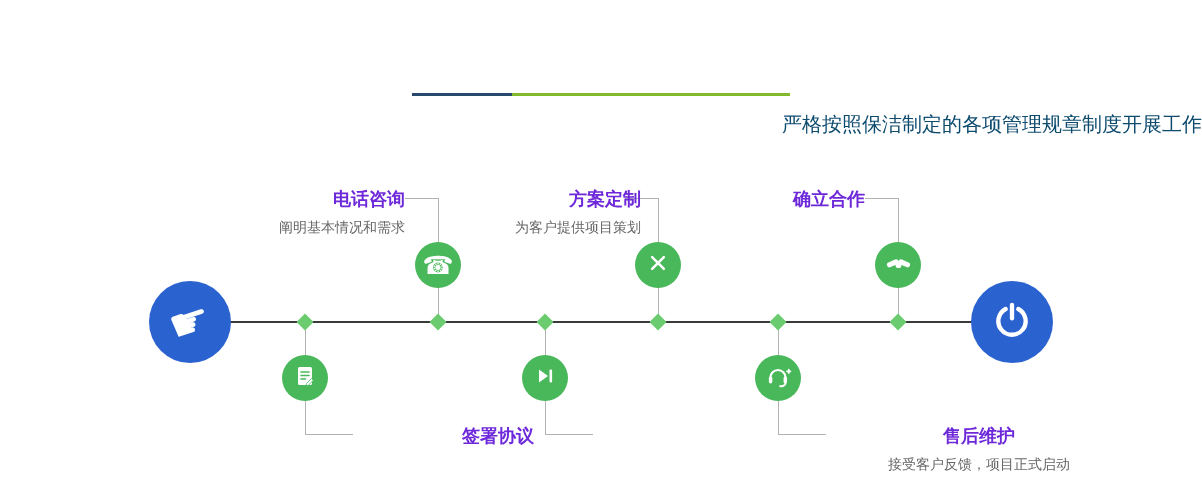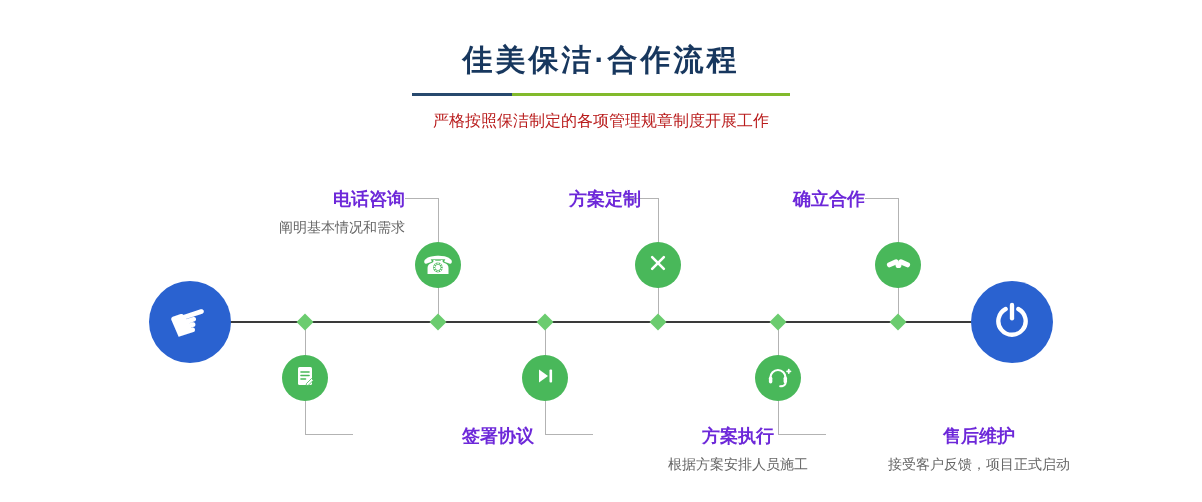--- a/index.html
+++ b/index.html
@@ -6,22 +6,22 @@
   body{font-family:"Liberation Sans","DejaVu Sans",sans-serif;}
   .stage{position:relative;width:1202px;height:502px;background:#ffffff;overflow:hidden;}
 
   
   .title{position:absolute;top:40px;left:0;width:100%;text-align:center;
          font-size:30px;font-weight:bold;color:#17375e;letter-spacing:3px;margin:0;}
   .divider{position:absolute;top:93px;left:50%;transform:translateX(-50%);
            width:378px;height:3px;display:flex;}
   .d-blue{width:100px;height:3px;background:#27496e;}
   .d-green{flex:1;height:3px;background:#82ba2c;}
-  .subtitle{position:absolute;top:111px;left:0;width:100%;text-align:center;
-            font-size:16px;color:#b91c1c;}
+  .subtitle{position:absolute;top:111px;left:0;width:100%;text-align:right;
+            font-size:20px;color:#0c4a6e;}
 
   
   .main-line{position:absolute;left:190px;top:321px;width:822px;height:2px;background:#3a3a3a;}
   .vline,.hline{position:absolute;background:#b3b3b3;}
   .vline{width:1px;}
   .hline{height:1px;}
   .c1h{left:405px;top:198px;width:33px;} .c1v{left:438px;top:198px;height:124px;}
   .c2h{left:625px;top:198px;width:33px;} .c2v{left:658px;top:198px;height:124px;}
   .c3h{left:865px;top:198px;width:33px;} .c3v{left:898px;top:198px;height:124px;}
   .c4v{left:305px;top:322px;height:113px;} .c4h{left:305px;top:434px;width:48px;}
@@ -54,21 +54,20 @@
   .tt{width:210px;text-align:right;top:187px;}
   .tt1{left:195px;} .tt2{left:431px;} .tt3{left:655px;}
   .tb{width:280px;text-align:center;top:424px;}
   .tb1{left:358px;} .tb2{left:598px;} .tb3{left:831px;margin-left:8px;}
 </style>
 </head>
 <body>
 
 <div class="stage">
 
-  <h1 class="title">佳美保洁·合作流程</h1>
 
   <div class="divider">
     <span class="d-blue"></span>
     <span class="d-green"></span>
   </div>
 
   <div class="subtitle">严格按照保洁制定的各项管理规章制度开展工作</div>
 
   <div class="main-line"></div>
 
@@ -164,30 +163,27 @@
       </svg>
     </span>
   </div>
 
   <div class="step-text tt tt1">
     <div class="label">电话咨询</div>
     <div class="desc">阐明基本情况和需求</div>
   </div>
   <div class="step-text tt tt2">
     <div class="label">方案定制</div>
+    <div class="desc">为客户提供项目策划</div>
   </div>
   <div class="step-text tt tt3">
     <div class="label">确立合作</div>
   </div>
 
   <div class="step-text tb tb1">
     <div class="label">签署协议</div>
-  </div>
-  <div class="step-text tb tb2">
-    <div class="label">方案执行</div>
-    <div class="desc">根据方案安排人员施工</div>
   </div>
   <div class="step-text tb tb3">
     <div class="label">售后维护</div>
     <div class="desc">接受客户反馈，项目正式启动</div>
   </div>
 
 </div>
 
 </body></html>

